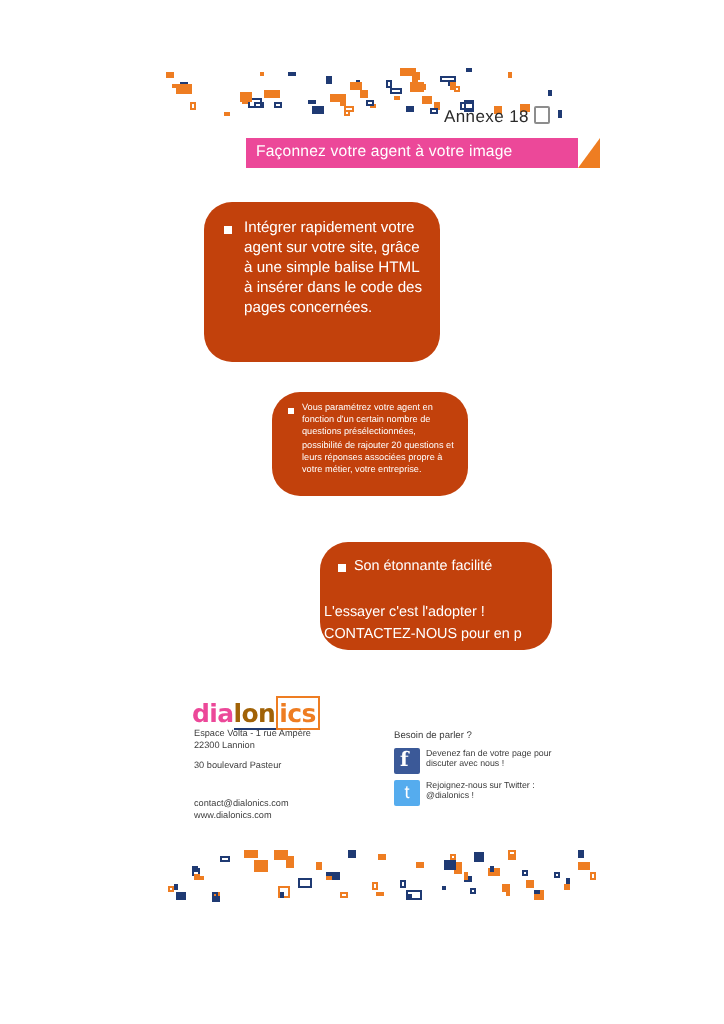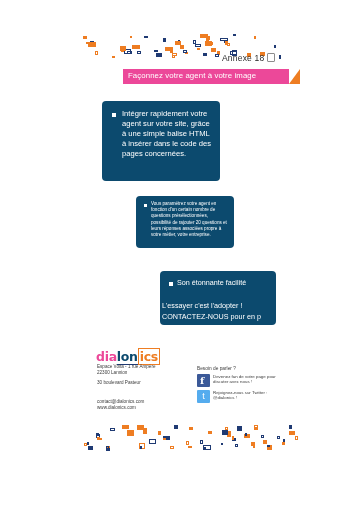--- a/index.html
+++ b/index.html
@@ -85,22 +85,22 @@
     top: 2px;
     font-size: 7.8px;
     color: #ffffff;
     white-space: nowrap;
     letter-spacing: 0.1px;
   }
 
   
   .gbox {
     position: absolute;
-    background: #0c4a6e;
-    border-radius: 4px;
+    background: #c2410c;
+    border-radius: 14px;
     color: #ffffff;
     box-sizing: border-box;
     overflow: hidden;
   }
   .gbox .bullet {
     position: absolute;
     width: 4px; height: 4px;
     background: #ffffff;
   }
   .gbox p {
@@ -166,21 +166,21 @@
     left: 96px;
     top: 349px;
     font-size: 12.5px;
     font-weight: bold;
     letter-spacing: -0.3px;
     white-space: nowrap;
     font-family: "DejaVu Sans", sans-serif;
   }
   .logo .d1 { color: #ec4899; }
   .logo .d2 {
-    color: #0c4a6e;
+    color: #a16207;
     border-bottom: 1.6px solid #1f3a73;
   }
   .logo .d3 {
     color: #ee7d22;
     border: 1.4px solid #ee7d22;
     padding: 0 1px;
   }
 
   .addr {
     position: absolute;

